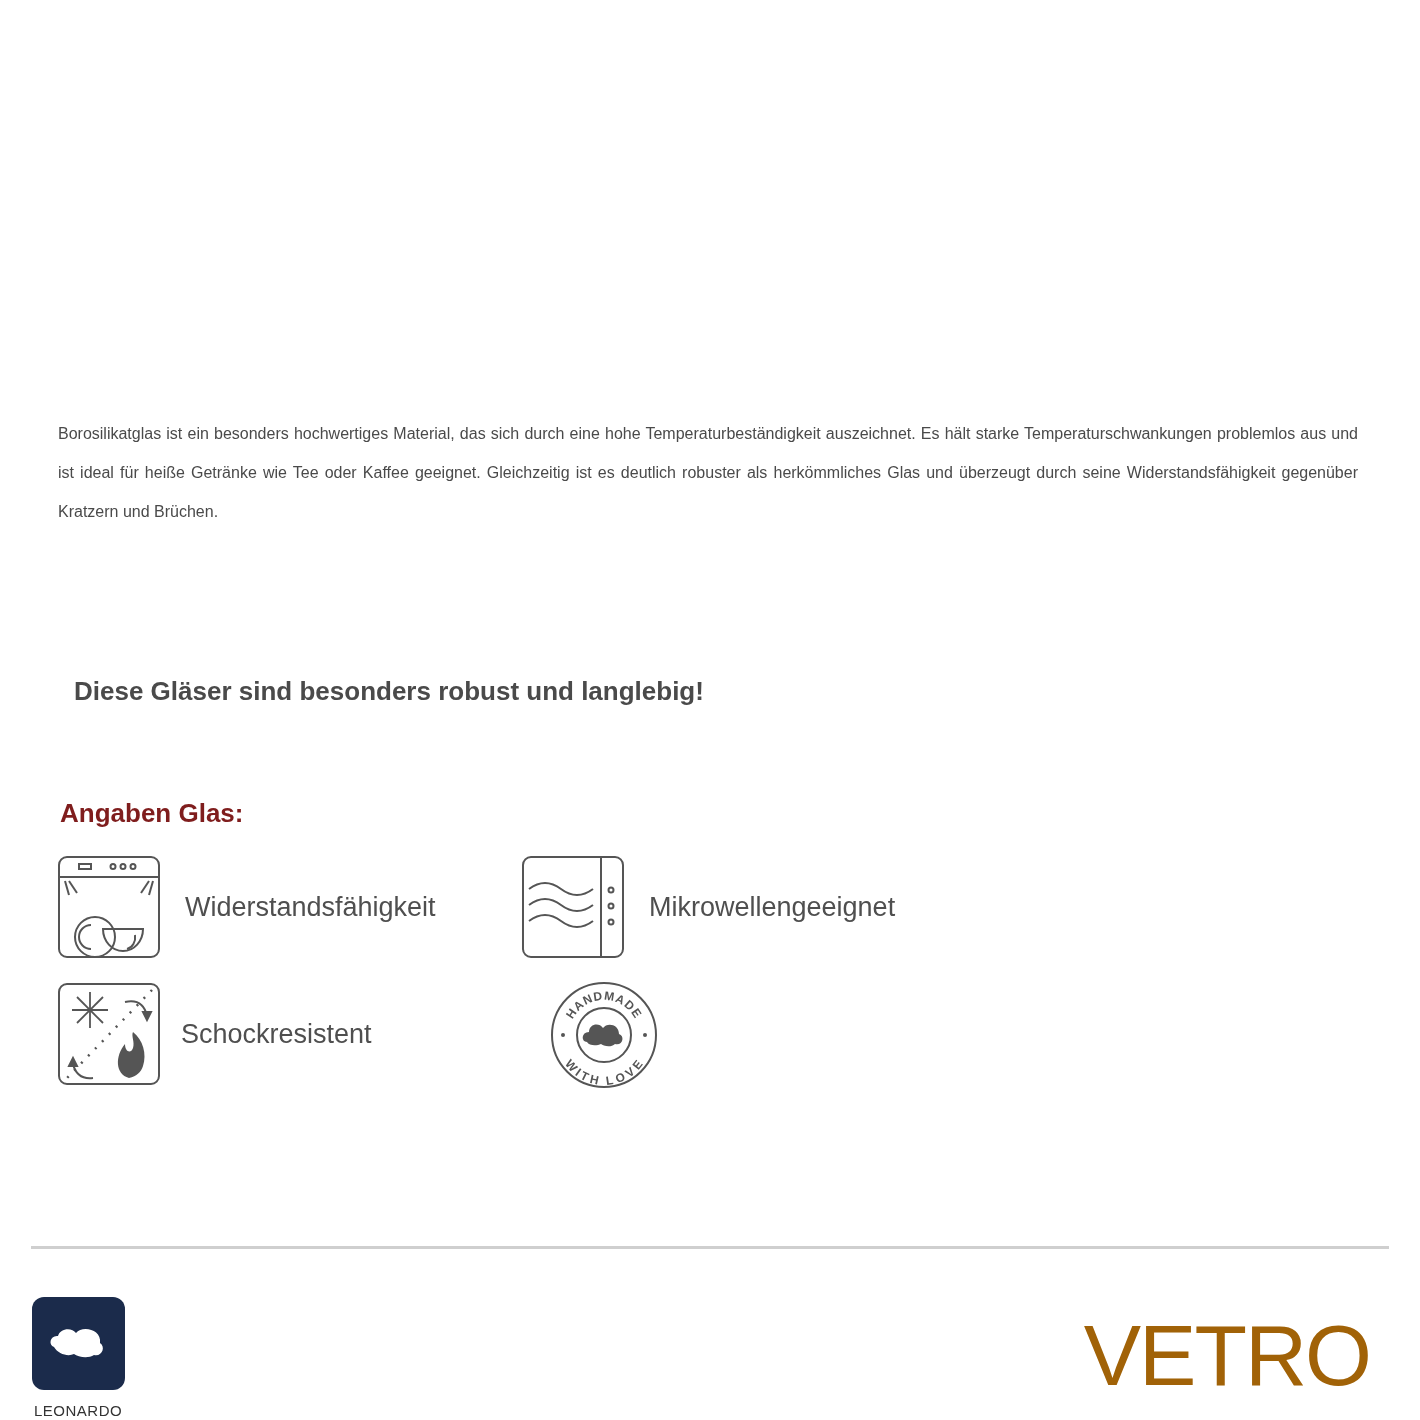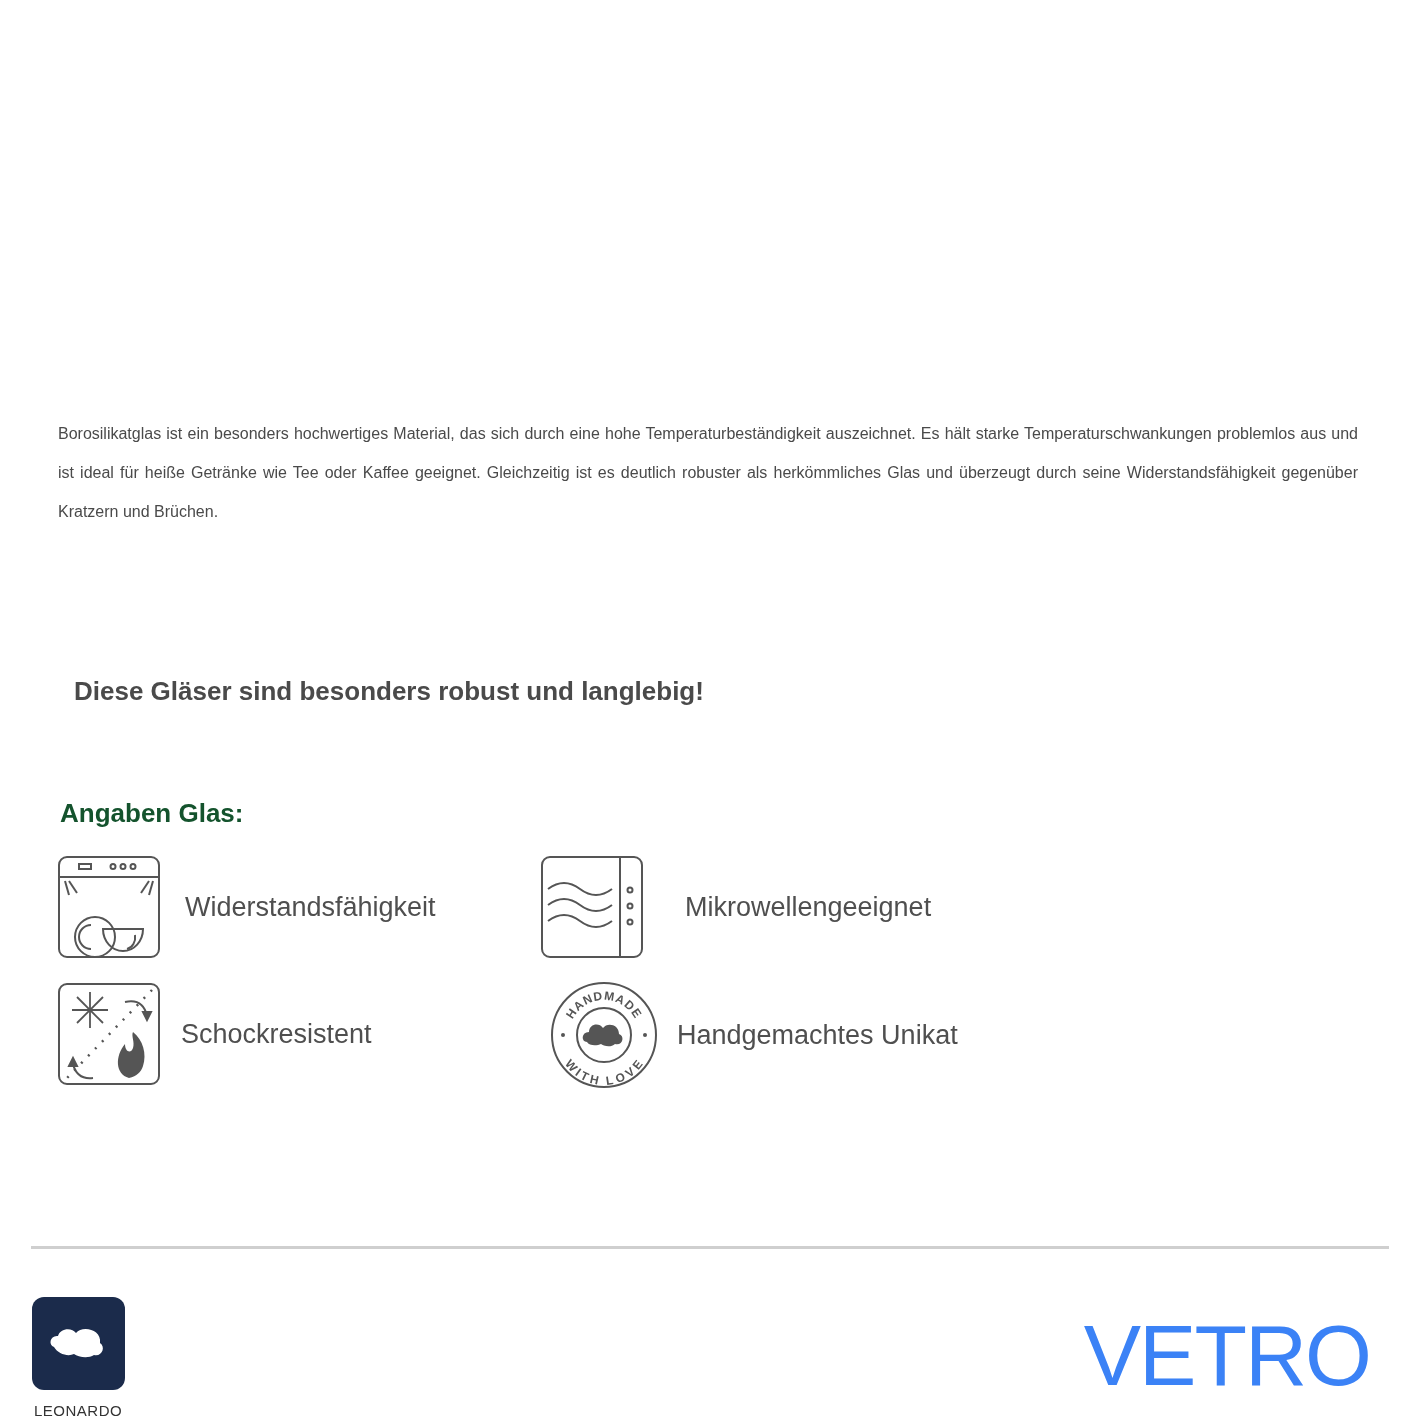--- a/index.html
+++ b/index.html
@@ -2,28 +2,28 @@
 <html><head>
   <meta charset="utf-8">
   <style>
     html, body { margin:0; padding:0; background:#ffffff; }
     body { width:1420px; height:1420px; position:relative; overflow:hidden;
            font-family:"Liberation Sans", sans-serif; color:#4a4a4a; }
     .text-block { position:absolute; left:58px; top:414px; width:1300px; }
     .heading { font-size:26px; font-weight:bold; line-height:38px; color:#4a4a4a; letter-spacing:0.2px; }
     .para { font-size:16px; line-height:39px; text-align:justify; text-align-last:left; color:#4a4a4a; margin:0; }
     .emph { position:absolute; left:74px; top:676px; font-size:26px; font-weight:bold; color:#4a4a4a; }
-    .spec-title { position:absolute; left:60px; top:798px; font-size:26px; font-weight:bold; color:#14532d; }
+    .spec-title { position:absolute; left:60px; top:798px; font-size:26px; font-weight:bold; color:#7f1d1d; }
     .spec { position:absolute; display:flex; align-items:center; }
     .spec svg { flex:none; }
     .spec-label { font-size:27px; color:#4f4f4f; margin-left:22px; }
     .divider { position:absolute; left:31px; top:1246px; width:1358px; height:3px; background:#cfcfcf; }
     .leo-logo { position:absolute; left:32px; top:1297px; width:93px; height:93px; background:#1b2b4b; border-radius:12px; }
     .leo-name { position:absolute; left:34px; top:1402px; font-size:15px; color:#333; letter-spacing:0.5px; }
-    .vetro { position:absolute; right:50px; top:1306px; font-size:86px; color:#3b82f6; letter-spacing:-2px; font-family:"Liberation Sans", sans-serif; }
+    .vetro { position:absolute; right:50px; top:1306px; font-size:86px; color:#a16207; letter-spacing:-2px; font-family:"Liberation Sans", sans-serif; }
   </style>
 </head>
 <body>
 
 <div class="text-block">
   <p class="para">Borosilikatglas ist ein besonders hochwertiges Material, das sich durch eine hohe Temperaturbeständigkeit auszeichnet. Es hält starke Temperaturschwankungen problemlos aus und ist ideal für heiße Getränke wie Tee oder Kaffee geeignet. Gleichzeitig ist es deutlich robuster als herkömmliches Glas und überzeugt durch seine Widerstandsfähigkeit gegenüber Kratzern und Brüchen.</p>
 </div>
 
 <div class="emph">Diese Gläser sind besonders robust und langlebig!</div>
 
@@ -42,21 +42,21 @@
     <line x1="96" y1="26" x2="92" y2="40"></line>
       <line x1="92" y1="26" x2="84" y2="38"></line>
     <circle cx="38" cy="82" r="20"></circle>
     <path d="M34 70 a12 12 0 0 0 0 24"></path>
     <path d="M46 74 h40 a20 22 0 0 1 -40 0z"></path>
     <path d="M78 80 a10 12 0 0 1 -8 14"></path>
   </svg>
   <span class="spec-label" style="margin-left:24px;">Widerstandsfähigkeit</span>
 </div>
 
-<div class="spec" style="left:540px; top:855px;gap:17px;">
+<div class="spec" style="left:521px; top:855px;">
   <svg width="104" height="104" viewBox="0 0 104 104" fill="none" stroke="#555" stroke-width="2">
     <rect x="2" y="2" width="100" height="100" rx="8"></rect>
     <line x1="80" y1="2" x2="80" y2="102"></line>
     <circle cx="90" cy="35" r="2.5"></circle>
       <circle cx="90" cy="51" r="2.5"></circle>
       <circle cx="90" cy="67" r="2.5"></circle>
     <path d="M8 34 q16 -12 32 0 t32 0"></path>
     <path d="M8 50 q16 -12 32 0 t32 0"></path>
     <path d="M8 66 q16 -12 32 0 t32 0"></path>
   </svg>
@@ -95,21 +95,20 @@
     <text font-size="12" font-weight="bold" fill="#555" font-family="Liberation Sans, sans-serif" letter-spacing="1">
       <textPath href="#arcTop" startOffset="50%" text-anchor="middle">HANDMADE</textPath>
     </text>
     <text font-size="12" font-weight="bold" fill="#555" font-family="Liberation Sans, sans-serif" letter-spacing="1" dy="10">
       <textPath href="#arcBot" startOffset="50%" text-anchor="middle">WITH LOVE</textPath>
     </text>
     <circle cx="14" cy="55" r="2" fill="#555"></circle>
     <circle cx="96" cy="55" r="2" fill="#555"></circle>
     <path d="M38 62 c-6 0 -6 -10 2 -10 c0 -8 10 -10 14 -4 c4 -6 16 -4 16 6 c6 2 4 12 -4 10 c-4 4 -12 2 -14 0 c-4 2 -12 2 -14 -2z" fill="#555"></path>
   </svg>
-  <span class="spec-label" style="margin-left:18px;">Handgemachtes Unikat</span>
 </div>
 
 <div class="divider"></div>
 
 <div class="leo-logo">
   <svg width="93" height="93" viewBox="0 0 93 93">
     <path d="M22 50 c-6 -2 -4 -12 4 -11 c2 -8 14 -9 18 -3 c6 -8 26 -4 24 10 c6 4 2 14 -6 12 c-6 4 -16 2 -20 -1 c-6 3 -16 0 -20 -7z" fill="#ffffff"></path>
   </svg>
 </div>
 <div class="leo-name">LEONARDO</div>

